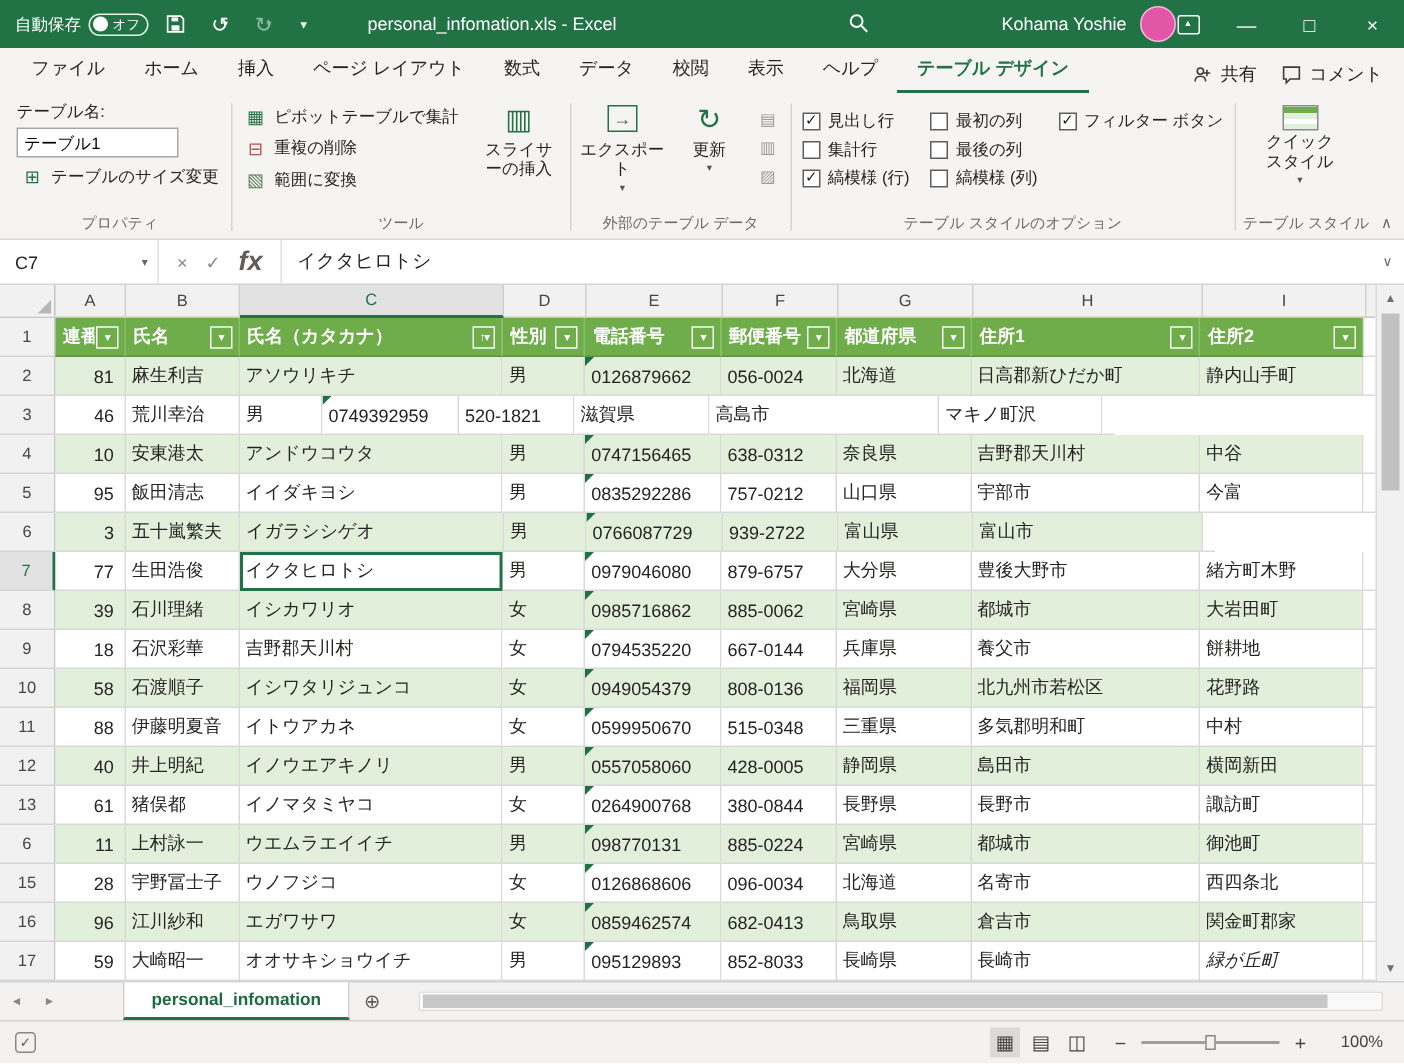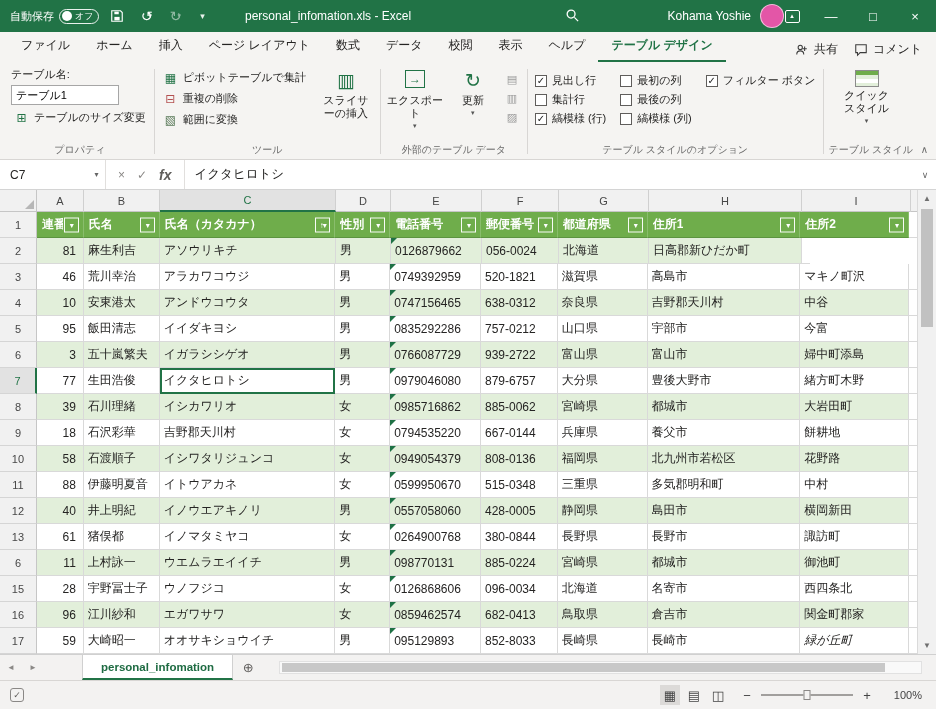--- a/index.html
+++ b/index.html
@@ -53,21 +53,21 @@
   .cb { width:12px; height:12px; border:1px solid #5f5d5b; background:#fff; display:flex; align-items:center; justify-content:center; font-size:10px; line-height:10px; color:#1b1b1b; }
   .qsicon { width:24px; height:17px; border:1px solid #8b8b8b; background:repeating-linear-gradient(180deg,#6fad4b 0 4px,#e2efda 4px 8px,#fff 8px 12px,#e2efda 12px 17px); }
   .collapse { position:absolute; right:8px; bottom:4px; font-size:10px; color:#6b6b6b; }
   .expicon { width:20px; height:18px; border:1px solid #217346; color:#217346; display:flex; align-items:center; justify-content:center; font-size:12px; font-weight:700; }
 
   
   .fbar { height:30px; background:#fff; border-bottom:1px solid #d4d4d4; display:flex; align-items:stretch; }
   .namebox { width:88px; display:flex; align-items:center; padding-left:10px; font-size:12px; }
   .nbchev { width:18px; display:flex; align-items:center; justify-content:center; color:#666; font-size:8px; border-right:1px solid #e1dfdd; }
   .fbtns { display:flex; align-items:center; gap:12px; padding:0 12px; border-right:1px solid #e1dfdd; color:#8a8886; font-size:12px; }
-  .fx { font-style:italic; font-weight:700; color:#5f5d5b; font-size:14px; }
+  .fx { font-style:italic; font-weight:700; color:#5f5d5b; font-size:18px; }
   .fvalue { flex:1; display:flex; align-items:center; padding-left:10px; font-size:12.5px; color:#252423; }
   .fexpand { width:22px; display:flex; align-items:center; justify-content:center; color:#666; font-size:9px; }
 
   
   .sheetarea { position:relative; height:464px; background:#fff; }
   .gridwrap { width:917px; }
   .colhdrs { display:flex; height:22px; background:#f1f1f1; border-bottom:1px solid #c6c6c6; }
   .cornercell { width:37px; border-right:1px solid #c6c6c6; position:relative; background:#f1f1f1; }
   .cornercell::after { content:""; position:absolute; right:2px; bottom:2px; border-bottom:9px solid #b7b7b7; border-left:9px solid transparent; }
   .colhdr { display:flex; align-items:center; justify-content:center; font-size:11px; color:#474747; border-right:1px solid #d0d0d0; height:22px; }
@@ -420,33 +420,33 @@
           </div>
           <div class="cell" style="width: 77px;">
             <span class="ctext">056-0024</span>
           </div>
           <div class="cell" style="width: 90px;">
             <span class="ctext">北海道</span>
           </div>
           <div class="cell" style="width: 153px;">
             <span class="ctext">日高郡新ひだか町</span>
           </div>
+          <div class="cell" style="width: 109px;">
+            <span class="ctext">静内山手町</span>
+          </div>
           <div class="cell sliver"></div>
         </div>
         <div class="row">
           <div class="rowhdr">3</div>
           <div class="cell num" style="width: 47px;">
             <span class="ctext">46</span>
           </div>
           <div class="cell" style="width: 76px;">
             <span class="ctext">荒川幸治</span>
           </div>
-          <div class="cell" style="width: 176px;">
-            <span class="ctext">アラカワコウジ</span>
-          </div>
           <div class="cell" style="width: 55px;">
             <span class="ctext">男</span>
           </div>
           <div class="cell" style="width: 91px;">
             <span class="tri"></span>
             <span class="ctext">0749392959</span>
           </div>
           <div class="cell" style="width: 77px;">
             <span class="ctext">520-1821</span>
           </div>
@@ -544,23 +544,20 @@
             <span class="ctext">0766087729</span>
           </div>
           <div class="cell" style="width: 77px;">
             <span class="ctext">939-2722</span>
           </div>
           <div class="cell" style="width: 90px;">
             <span class="ctext">富山県</span>
           </div>
           <div class="cell" style="width: 153px;">
             <span class="ctext">富山市</span>
-          </div>
-          <div class="cell" style="width: 109px;">
-            <span class="ctext">婦中町添島</span>
           </div>
           <div class="cell sliver"></div>
         </div>
         <div class="row">
           <div class="rowhdr sel">7</div>
           <div class="cell num" style="width: 47px;">
             <span class="ctext">77</span>
           </div>
           <div class="cell" style="width: 76px;">
             <span class="ctext">生田浩俊</span>

